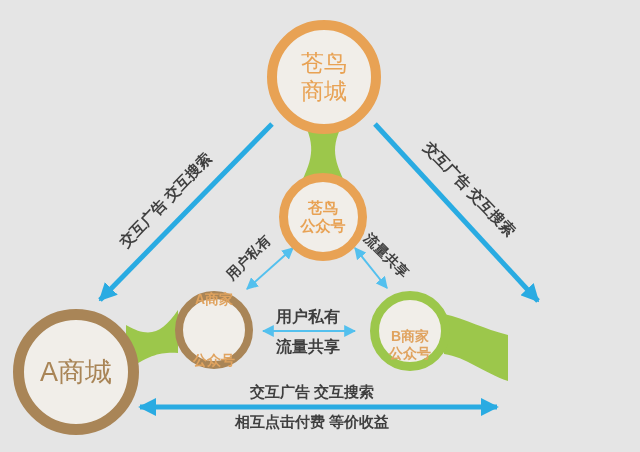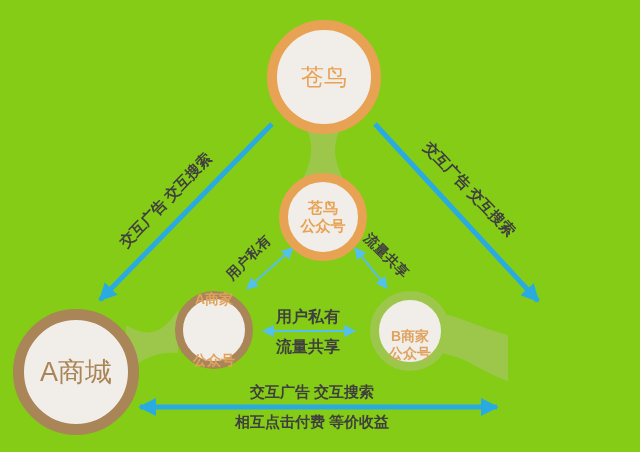--- a/index.html
+++ b/index.html
@@ -1,17 +1,17 @@
 <!DOCTYPE html>
 <html><head>
 <meta charset="utf-8">
 <style>
   html, body { margin:0; padding:0; background:#ffffff; }
   .canvas {
-    position:relative; width:640px; height:452px; background:#84cc16;
+    position:relative; width:640px; height:452px; background:#e5e5e5;
     font-family:"Liberation Sans","DejaVu Sans",sans-serif; overflow:hidden;
   }
   .layer { position:absolute; left:0; top:0; z-index:1; }
   .node {
     position:absolute; box-sizing:border-box; border-style:solid; border-radius:50%;
     display:flex; flex-direction:column; align-items:center; justify-content:center;
     text-align:center; z-index:2; line-height:1.22;
   }
   .node span { display:block; }
   .lbl {
@@ -58,20 +58,21 @@
     <line x1="375" y1="124" x2="538" y2="301" stroke-width="5" marker-end="url(#ah-thick)" stroke="#29ABE2"></line>
     <line x1="140" y1="407" x2="497" y2="407" stroke-width="5" marker-start="url(#ah-thick)" marker-end="url(#ah-thick)" stroke="#29ABE2"></line>
 
     <line x1="247" y1="289" x2="293" y2="248" stroke-width="2" marker-start="url(#ah-thin)" marker-end="url(#ah-thin)" stroke="#53C0EE"></line>
     <line x1="355" y1="248" x2="387" y2="288" stroke-width="2" marker-start="url(#ah-thin)" marker-end="url(#ah-thin)" stroke="#53C0EE"></line>
     <line x1="263" y1="331" x2="355" y2="331" stroke-width="2" marker-start="url(#ah-thin)" marker-end="url(#ah-thin)" stroke="#53C0EE"></line>
   </svg>
 
   <div class="node" id="n-cangniao-mall" style="border-color: rgb(232, 162, 84); background-color: rgb(241, 238, 233); color: rgb(232, 162, 84);">
     <span>苍鸟</span>
+    <span>商城</span>
   </div>
 
   <div class="node" id="n-cangniao-off" style="border-color: rgb(232, 162, 84); background-color: rgb(241, 238, 233); color: rgb(232, 162, 84);">
     <span>苍鸟</span>
     <span>公众号</span>
   </div>
 
   <div class="node" id="n-a-mall" style="border-color: rgb(169, 133, 87); background-color: rgb(241, 238, 233); color: rgb(169, 133, 87);">
     <span>A商城</span>
   </div>

